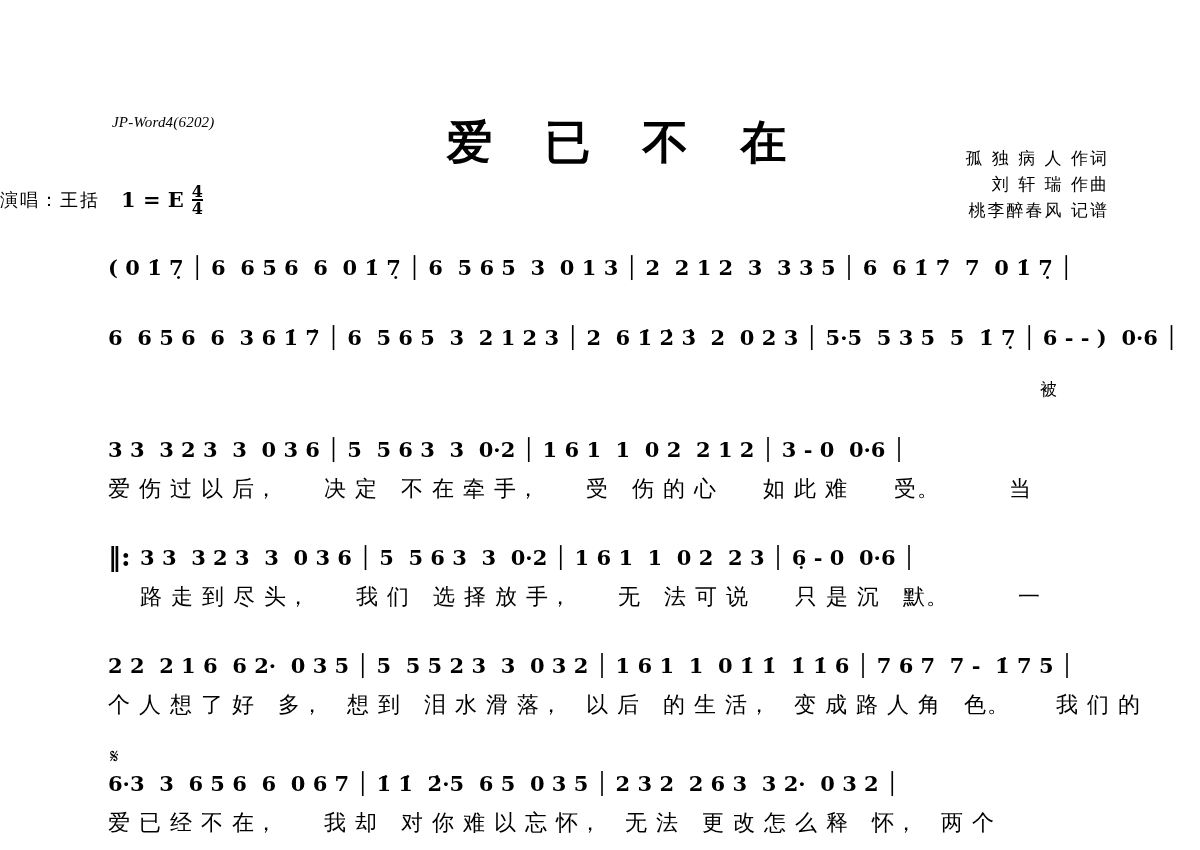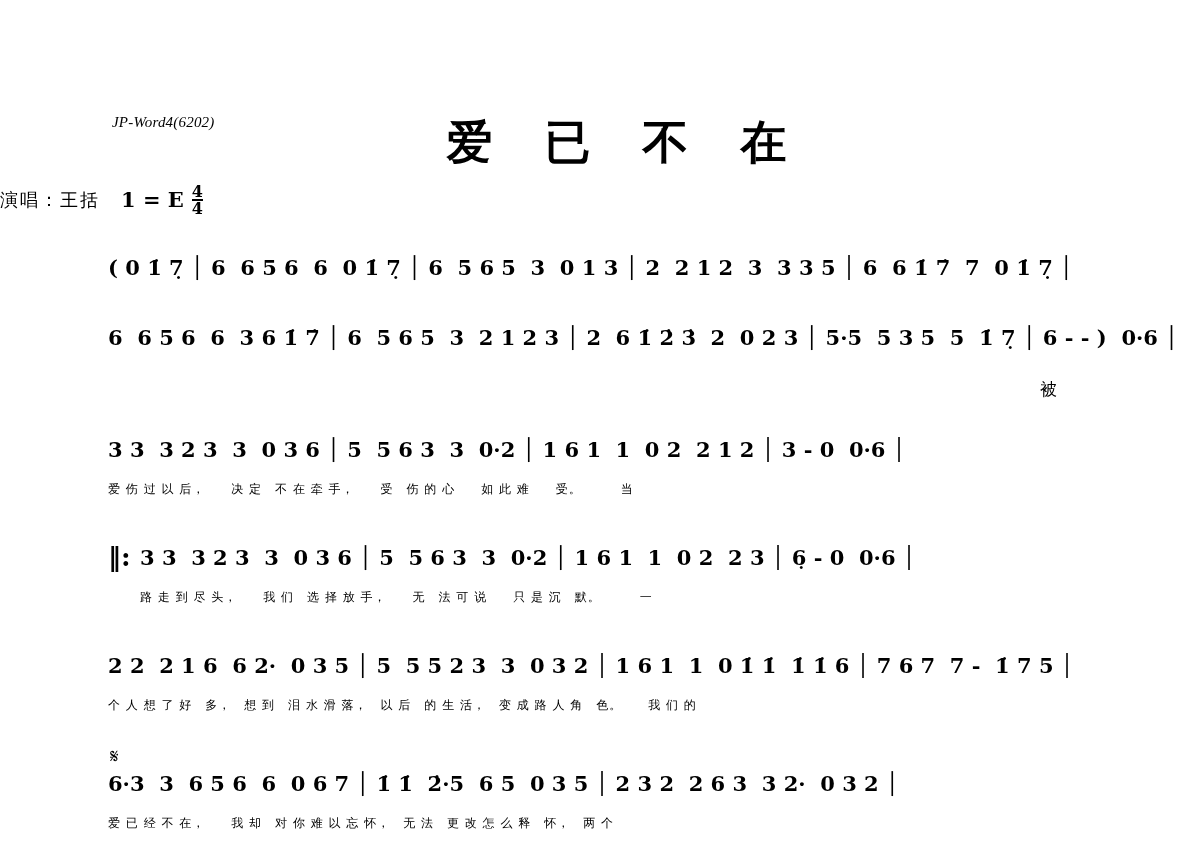--- a/index.html
+++ b/index.html
@@ -88,21 +88,21 @@
     font-family: "DejaVu Serif", serif;
     font-size: 21px;
     font-weight: bold;
     letter-spacing: 0px;
     white-space: pre;
     line-height: 36px;
     height: 38px;
   }
   .lyrics {
     font-family: "DejaVu Serif", serif;
-    font-size: 12px;
+    font-size: 22px;
     letter-spacing: 1px;
     white-space: pre;
     line-height: 26px;
     margin-top: 6px;
   }
   .repeat-start {
     position: absolute;
     left: 108px;
     font-family: "DejaVu Serif", serif;
     font-size: 26px;
@@ -123,20 +123,25 @@
 </head>
 <body>
 
 <div id="sheet">
 
   <div class="corner-id">JP-Word4(6202)</div>
 
   <div class="title">爱 已 不 在</div>
   <div class="singer">演唱：王括</div>
 
+  <div class="credits">
+    <div>孤 独 病 人  作词</div>
+    <div>刘  轩  瑞  作曲</div>
+    <div>桃李醉春风  记谱</div>
+  </div>
 
   <div class="keysig">
     <span>1 = E</span><span class="meter"><span class="num">4</span><span class="den">4</span></span>
   </div>
 
   <div class="row" style="top:250px">
     <div class="notes">( 0 1̇ 7̣ │ 6  6 5 6  6  0 1̇ 7̣ │ 6  5 6 5  3  0 1 3 │ 2  2 1 2  3  3 3 5 │ 6  6 1̇ 7̇  7  0 1̇ 7̣ │</div>
   </div>
 
   <div class="row" style="top:320px">

